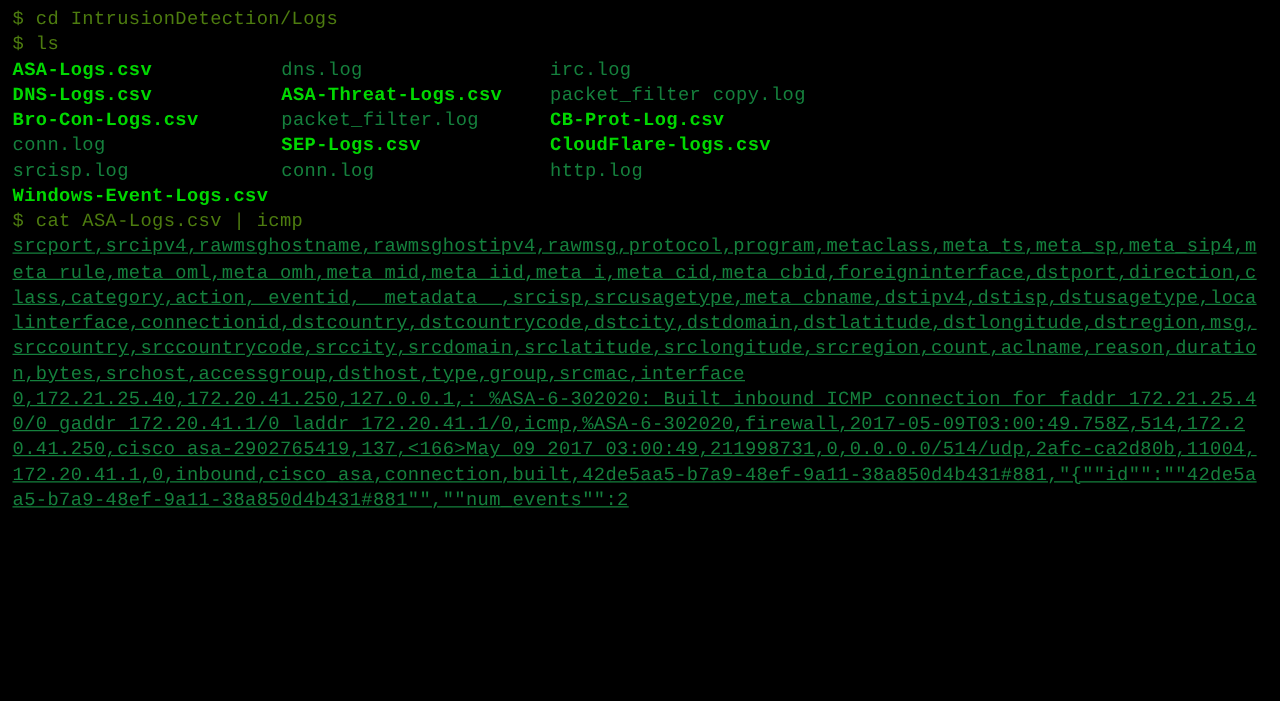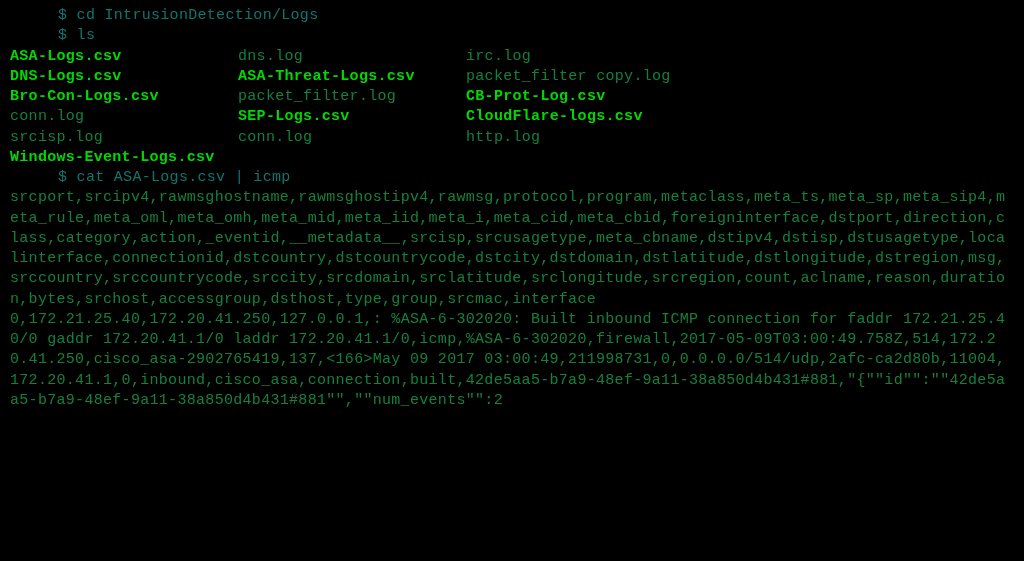--- a/index.html
+++ b/index.html
@@ -12,41 +12,41 @@
       font-family: 'Menlo', 'Monaco', 'Consolas', 'Courier New', monospace;
       font-size: 15px;
       color: #fff;
       padding: 6px 10px;
       line-height: 1.35;
       width: 1024px;
       letter-spacing: 0.3px;
       font-weight: 500;
     }
     .prompt {
-      color: #0f766e;
-      margin-left: 48px;
+      color: #4d7c0f;
     }
     .ls-grid {
       display: grid;
       grid-template-columns: 215px 215px auto;
-      column-gap: 13px;
+      column-gap: 0;
     }
     .green {
       color: #00d800;
       font-weight: bold;
     }
     .white {
       color: #15803d;
     }
     .line {
       white-space: pre;
     }
     .wrap {
       white-space: pre-wrap;
       word-break: break-all;
+      text-decoration: underline;
     }
   </style>
 </head>
 <body>
 
 <div class="line prompt">$ cd IntrusionDetection/Logs</div>
 <div class="line prompt">$ ls</div>
 
 <div class="ls-grid">
   <span class="green">ASA-Logs.csv</span>

